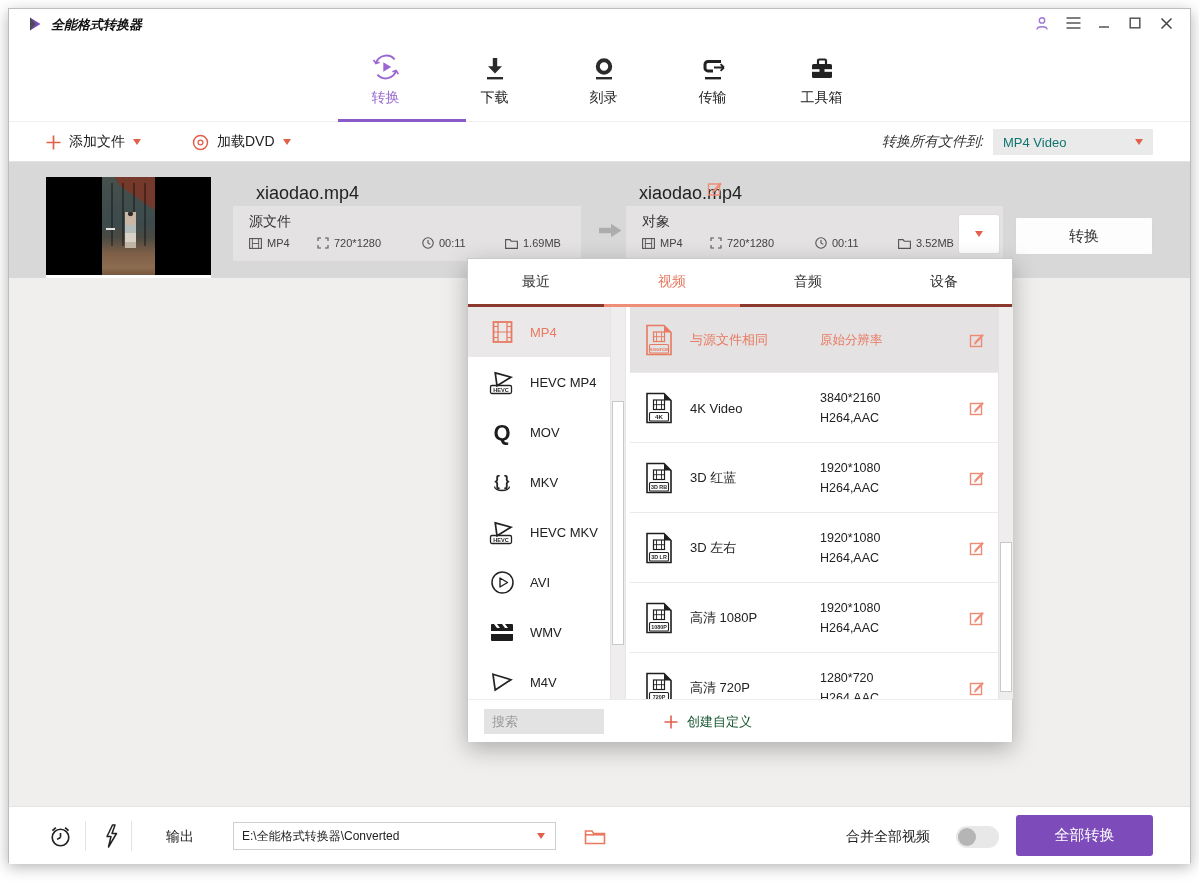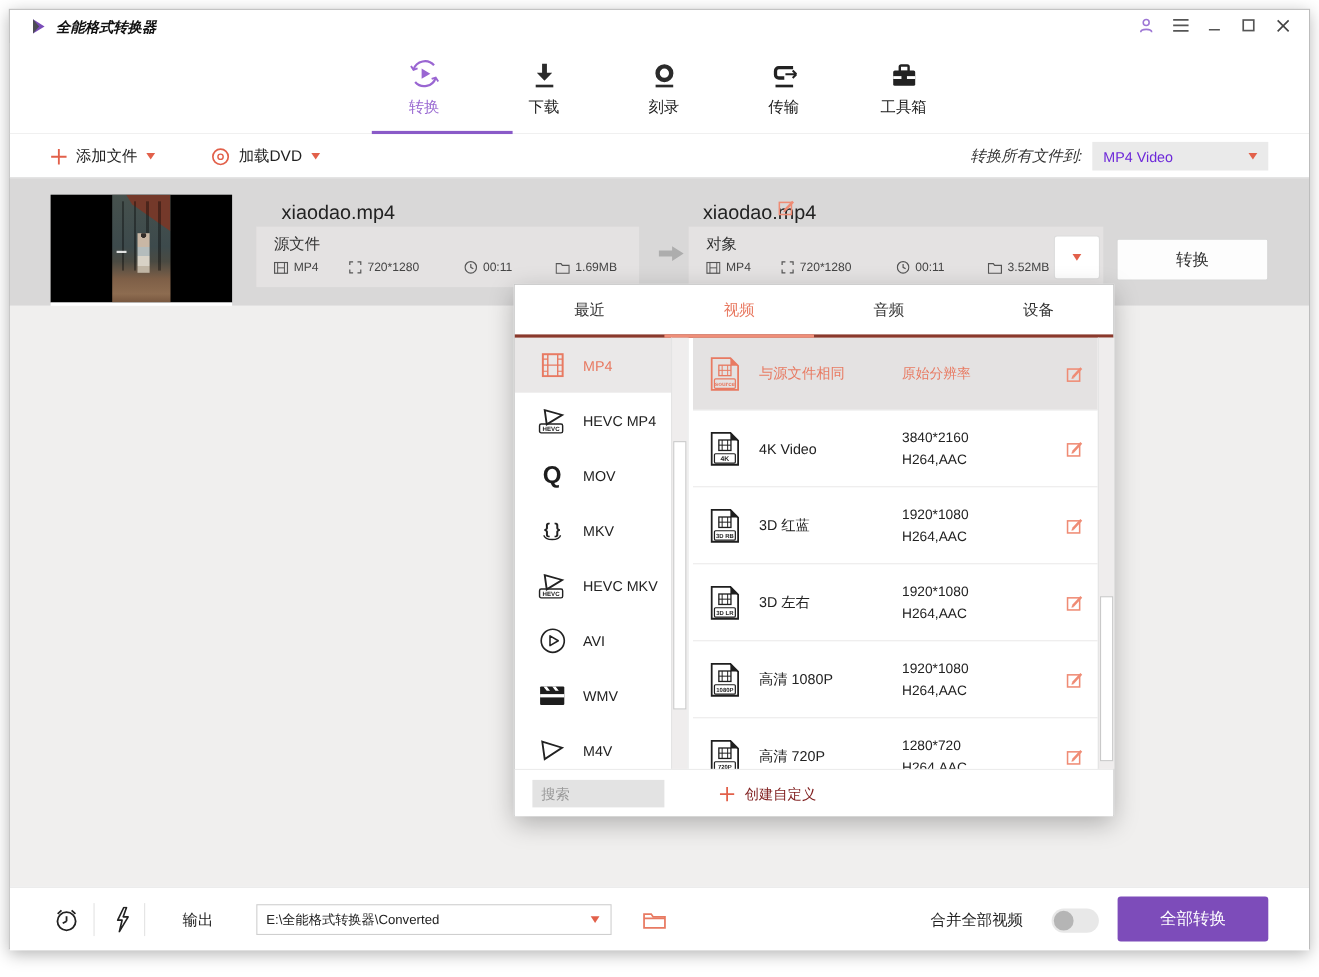--- a/index.html
+++ b/index.html
@@ -27,21 +27,21 @@
   
   .toolbar{position:absolute;left:0;top:113px;right:0;height:40px;border-bottom:1px solid #e2e2e2;background:#fff;}
   .tb-btn{position:absolute;top:0;height:40px;display:flex;align-items:center;gap:8px;font-size:14px;color:#222;cursor:default;}
   .tb-add{left:37px;} .tb-dvd{left:183px;}
   .caret{width:0;height:0;border-left:4.5px solid transparent;border-right:4.5px solid transparent;border-top:6px solid #e2604a;display:inline-block;}
   .tb-tab{position:absolute;top:119px;height:28px;width:92px;line-height:28px;text-align:center;font-size:14px;color:#333;}
   .tb-tab1{left:497px;background:#d2d2d2;}
   .tb-tab2{left:589px;background:#eaeaea;}
   .tb-right-label{position:absolute;right:206px;top:0;height:40px;display:flex;align-items:center;font-size:14px;color:#333;font-style:italic;}
   .tb-select{position:absolute;left:984px;top:7px;width:160px;height:26px;background:#eaeaea;font-size:13px;
-    display:flex;align-items:center;padding:0 10px;color:#6d28d9;}
+    display:flex;align-items:center;padding:0 10px;color:#0f766e;}
   .tb-select .caret{margin-left:auto;}
 
   
   .file-band{position:absolute;left:0;top:153px;right:0;height:116px;background:#d9d8d8;}
   .thumb{position:absolute;left:37px;top:15px;width:165px;height:98px;background:#000;overflow:hidden;}
   .thumb-img{position:absolute;left:56px;top:0;width:53px;height:98px;
     background:linear-gradient(180deg,#46514d 0%,#3d4a4c 48%,#4a4a42 62%,#7e5f47 78%,#8d6c50 92%,#77573f 100%);}
   .thumb-img .roof{position:absolute;left:0;top:0;width:100%;height:34%;background:#74392a;
     clip-path:polygon(24% 0,100% 0,100% 100%,34% 26%);}
   .thumb-img .glasslines{position:absolute;left:0;top:6%;width:100%;height:64%;opacity:.45;
@@ -94,21 +94,21 @@
   .p-name{position:absolute;left:60px;top:50%;transform:translateY(-50%);font-size:13px;color:#222;white-space:nowrap;}
   .p-detail{position:absolute;left:190px;top:50%;transform:translateY(-50%);font-size:12.5px;color:#222;line-height:20px;}
   .preset-row.sel .p-name,.preset-row.sel .p-detail{color:#e87a62;}
   .p-edit{position:absolute;right:12px;top:50%;transform:translateY(-50%);}
   .preset-track{left:530px;top:48px;height:392px;}
   .preset-thumbbar{top:235px;height:150px;}
   .popup-bottom{position:absolute;left:0;top:440px;right:0;height:43px;border-top:1px solid #ececec;background:#fff;}
   .search-input{position:absolute;left:16px;top:9px;width:120px;height:25px;background:#e3e3e3;border:none;outline:none;
     padding:0 8px;font-size:13px;color:#333;font-family:inherit;}
   .search-input::placeholder{color:#9a9a9a;}
-  .create-custom{position:absolute;left:186px;top:0;height:43px;display:flex;align-items:center;gap:9px;font-size:13px;color:#7f1d1d;}
+  .create-custom{position:absolute;left:196px;top:0;height:43px;display:flex;align-items:center;gap:9px;font-size:13px;color:#14532d;}
 
   
   .bottombar{position:absolute;left:0;top:797px;right:0;height:58px;background:#fff;border-top:1px solid #e4e4e4;}
   .bb-ico{position:absolute;top:16px;display:flex;align-items:center;justify-content:center;width:26px;height:26px;}
   .bb-alarm{left:38px;} .bb-bolt{left:88px;}
   .bb-sep{position:absolute;top:14px;width:1px;height:30px;background:#e3e3e3;}
   .bb-sep1{left:76px;} .bb-sep2{left:122px;}
   .bb-output-label{position:absolute;left:157px;top:21px;font-size:14px;color:#222;}
   .bb-path{position:absolute;left:224px;top:15px;width:323px;height:28px;border:1px solid #cfcfcf;background:#fff;
     font-size:12px;color:#222;padding:0 26px 0 8px;outline:none;font-family:inherit;}

